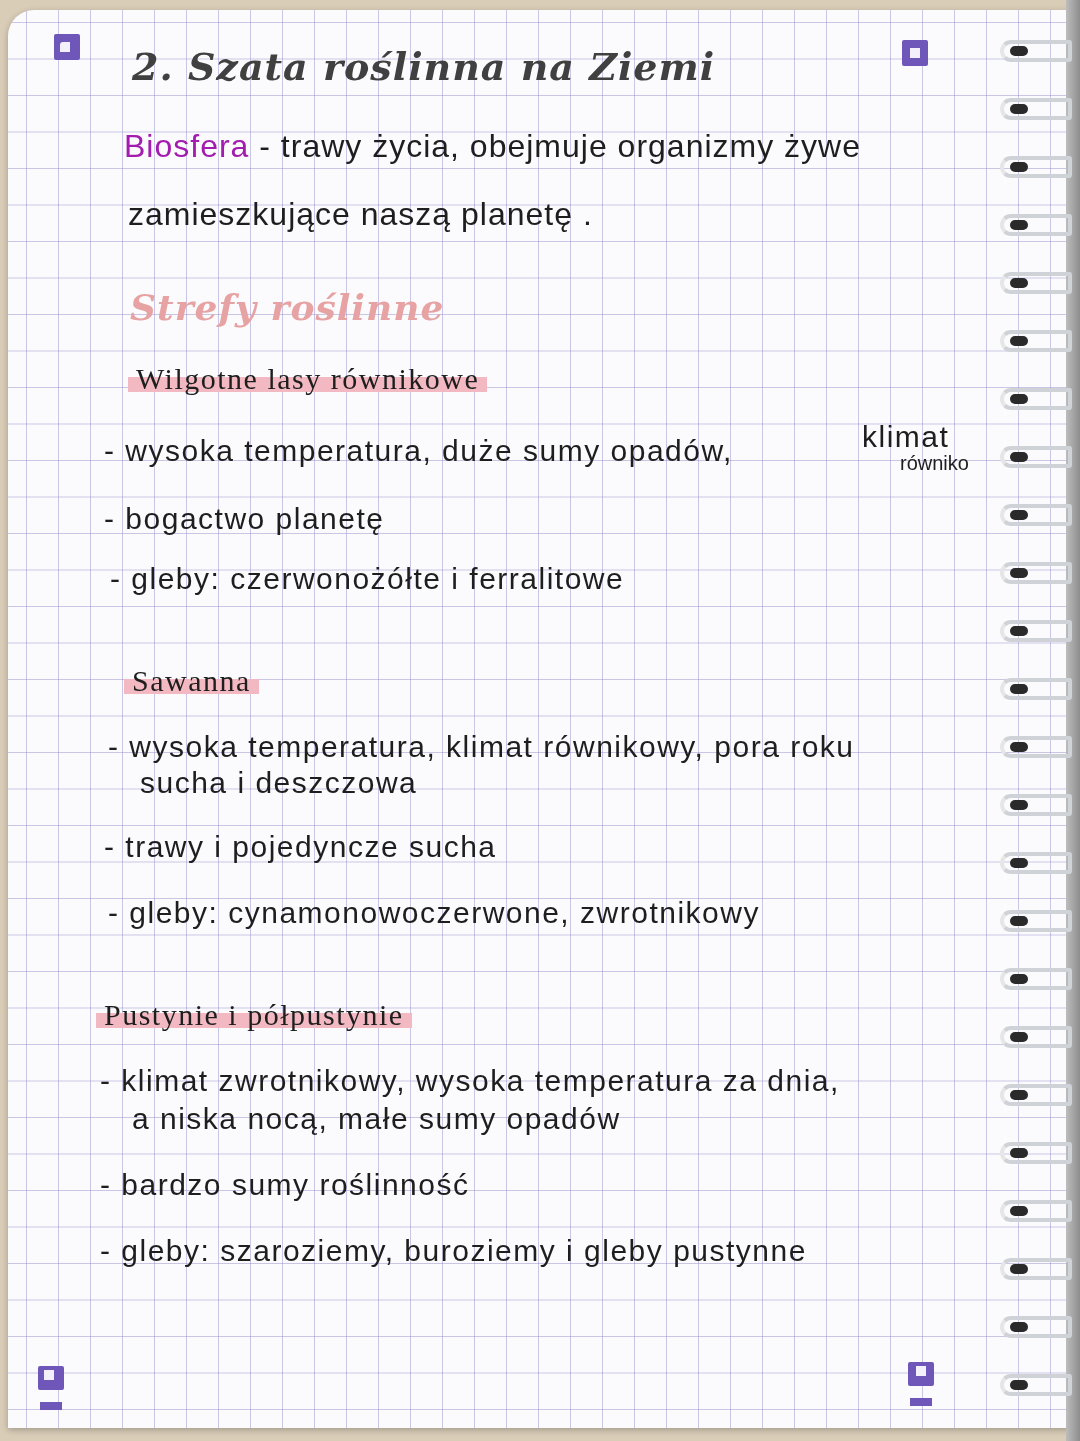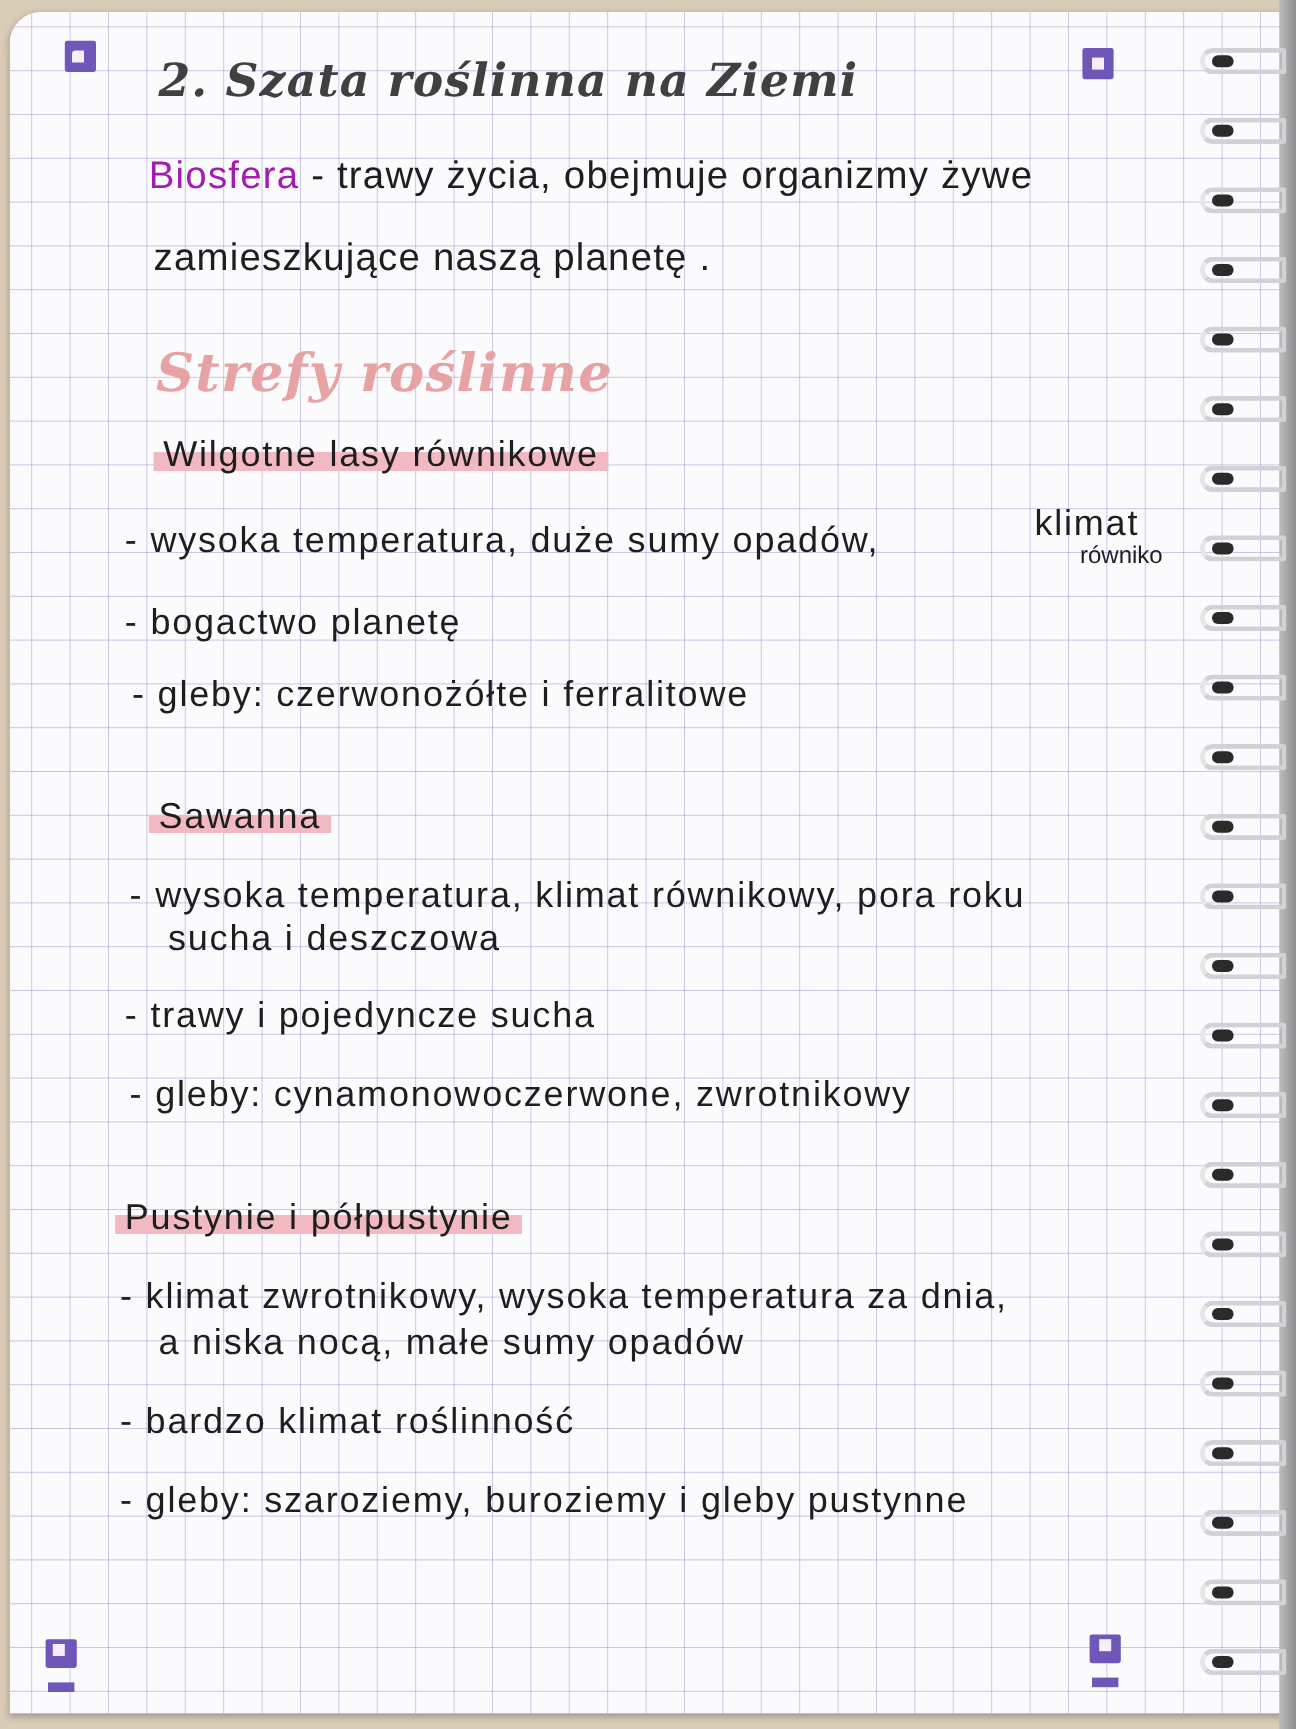--- a/index.html
+++ b/index.html
@@ -53,25 +53,26 @@
 
   .hand { position:absolute; color:#1e1e1e; white-space:nowrap; }
   .title {
     left:132px; top:44px; font-family:"DejaVu Serif", serif; font-style:italic;
     font-weight:bold; font-size:38px; color:#404040; letter-spacing:1px;
   }
   .line { font-family:"Liberation Sans", sans-serif; font-size:32px; letter-spacing:1px; }
   .pink-word { color:#a21caf; }
   .subhead {
     left:130px; top:286px; font-family:"DejaVu Serif", serif; font-style:italic;
-    font-weight:bold; font-size:44px; color:#e7a3a3; letter-spacing:1px;
+    font-weight:bold; font-size:36px; color:#e7a3a3; letter-spacing:1px;
   }
   .hl {
     background:linear-gradient(to bottom, transparent 45%, #f3b9c2 45%, #f3b9c2 92%, transparent 92%);
     padding:0 8px;
+    font-family:Liberation Serif, serif;
   }
   .bullet { font-family:"Liberation Sans", sans-serif; font-size:30px; letter-spacing:1.5px; }
   .small { font-size:20px; }
 </style>
 </head>
 <body>
 
 <div class="page"></div>
 <div class="spine"></div>
 
@@ -133,14 +134,14 @@
 <div class="hand bullet" style="left:108px;top:730px">- wysoka temperatura, klimat równikowy, pora roku</div>
 <div class="hand bullet" style="left:140px;top:766px">sucha i deszczowa</div>
 <div class="hand bullet" style="left:104px;top:830px">- trawy i pojedyncze sucha</div>
 <div class="hand bullet" style="left:108px;top:896px">- gleby: cynamonowoczerwone, zwrotnikowy</div>
 
 <div class="hand bullet" style="left:96px;top:998px">
   <span class="hl">Pustynie i półpustynie</span>
 </div>
 <div class="hand bullet" style="left:100px;top:1064px">- klimat zwrotnikowy, wysoka temperatura za dnia,</div>
 <div class="hand bullet" style="left:132px;top:1102px">a niska nocą, małe sumy opadów</div>
-<div class="hand bullet" style="left:100px;top:1168px">- bardzo klimat roślinność</div>
+<div class="hand bullet" style="left:100px;top:1168px">- bardzo sumy roślinność</div>
 <div class="hand bullet" style="left:100px;top:1234px">- gleby: szaroziemy, buroziemy i gleby pustynne</div>
 
 </body></html>

